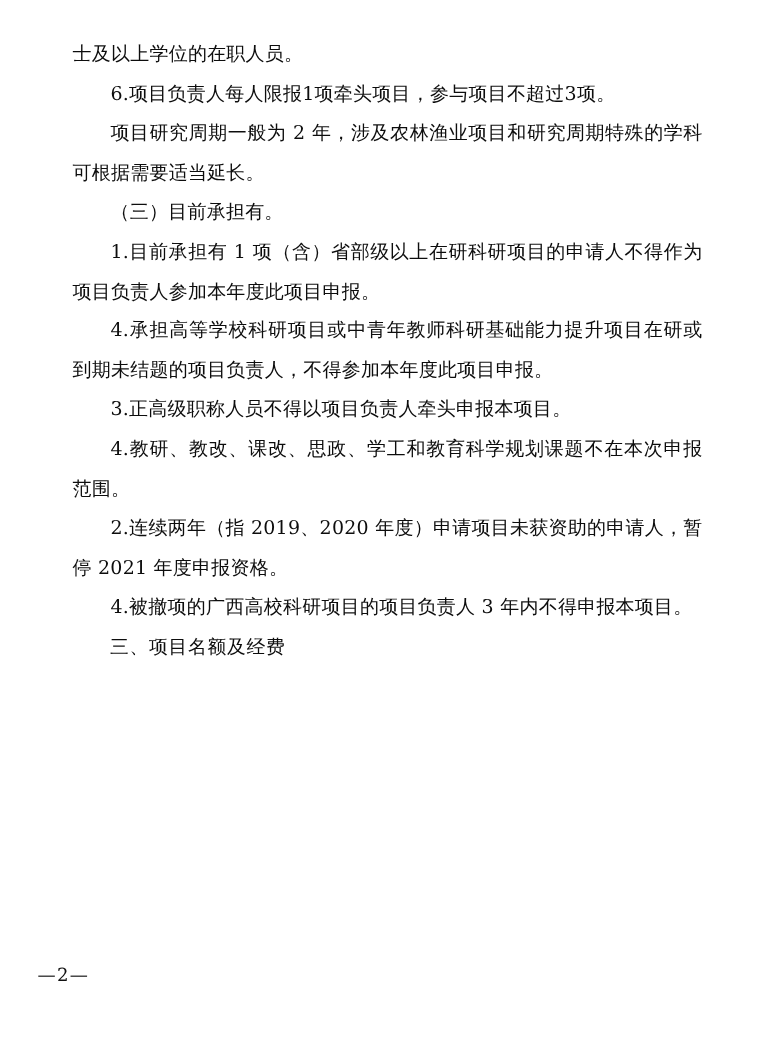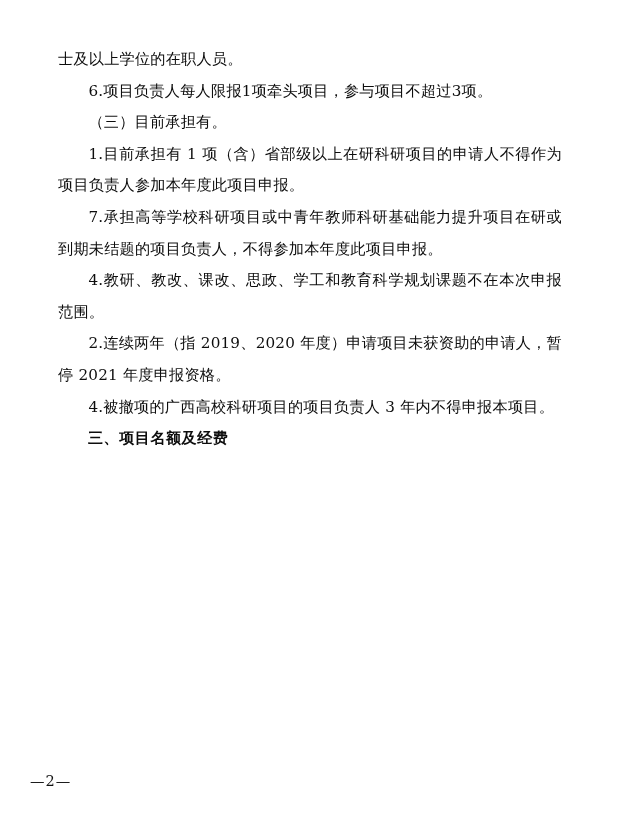--- a/index.html
+++ b/index.html
@@ -12,40 +12,40 @@
     background: #ffffff;
     font-family: "DejaVu Serif", "Liberation Serif", serif;
     color: #0d0d0d;
     overflow: hidden;
   }
   .page {
     position: relative;
     width: 620px;
     height: 833px;
     box-sizing: border-box;
-    padding: 44px 58px 0 58px;
+    padding: 28px 58px 0 58px;
   }
   .body-text {
     font-size: 15.2px;
     line-height: 31.6px;
     text-align: justify;
     text-justify: inter-ideograph;
     letter-spacing: 0.2px;
   }
   .para {
     margin: 0;
     text-indent: 0;
   }
   .para.indent {
     text-indent: 2em;
   }
   .heading {
     margin: 0;
     text-indent: 2em;
-    font-weight: bold;
+    font-weight: normal;
     font-family: "DejaVu Sans", "Liberation Sans", sans-serif;
     font-size: 15px;
     letter-spacing: 0.6px;
   }
   .footer {
     position: absolute;
     left: 0;
     right: 0;
     bottom: 44px;
     text-align: left;
@@ -56,23 +56,25 @@
   }
 </style>
 </head>
 <body>
 
 <div class="page">
   <div class="body-text">
 
     <p class="para">士及以上学位的在职人员。</p>
     <p class="para indent">6.项目负责人每人限报1项牵头项目，参与项目不超过3项。</p>
+    <p class="para indent">项目研究周期一般为 2 年，涉及农林渔业项目和研究周期特殊的学科可根据需要适当延长。</p>
     <p class="para indent">（三）目前承担有。</p>
     <p class="para indent">1.目前承担有 1 项（含）省部级以上在研科研项目的申请人不得作为项目负责人参加本年度此项目申报。</p>
-    <p class="para indent">7.承担高等学校科研项目或中青年教师科研基础能力提升项目在研或到期未结题的项目负责人，不得参加本年度此项目申报。</p>
+    <p class="para indent">4.承担高等学校科研项目或中青年教师科研基础能力提升项目在研或到期未结题的项目负责人，不得参加本年度此项目申报。</p>
+    <p class="para indent">3.正高级职称人员不得以项目负责人牵头申报本项目。</p>
     <p class="para indent">4.教研、教改、课改、思政、学工和教育科学规划课题不在本次申报范围。</p>
     <p class="para indent">2.连续两年（指 2019、2020 年度）申请项目未获资助的申请人，暂停 2021 年度申报资格。</p>
     <p class="para indent">4.被撤项的广西高校科研项目的项目负责人 3 年内不得申报本项目。</p>
     <p class="heading">三、项目名额及经费</p>
 
   </div>
 
   <div class="footer">—2—</div>
 </div>
 

